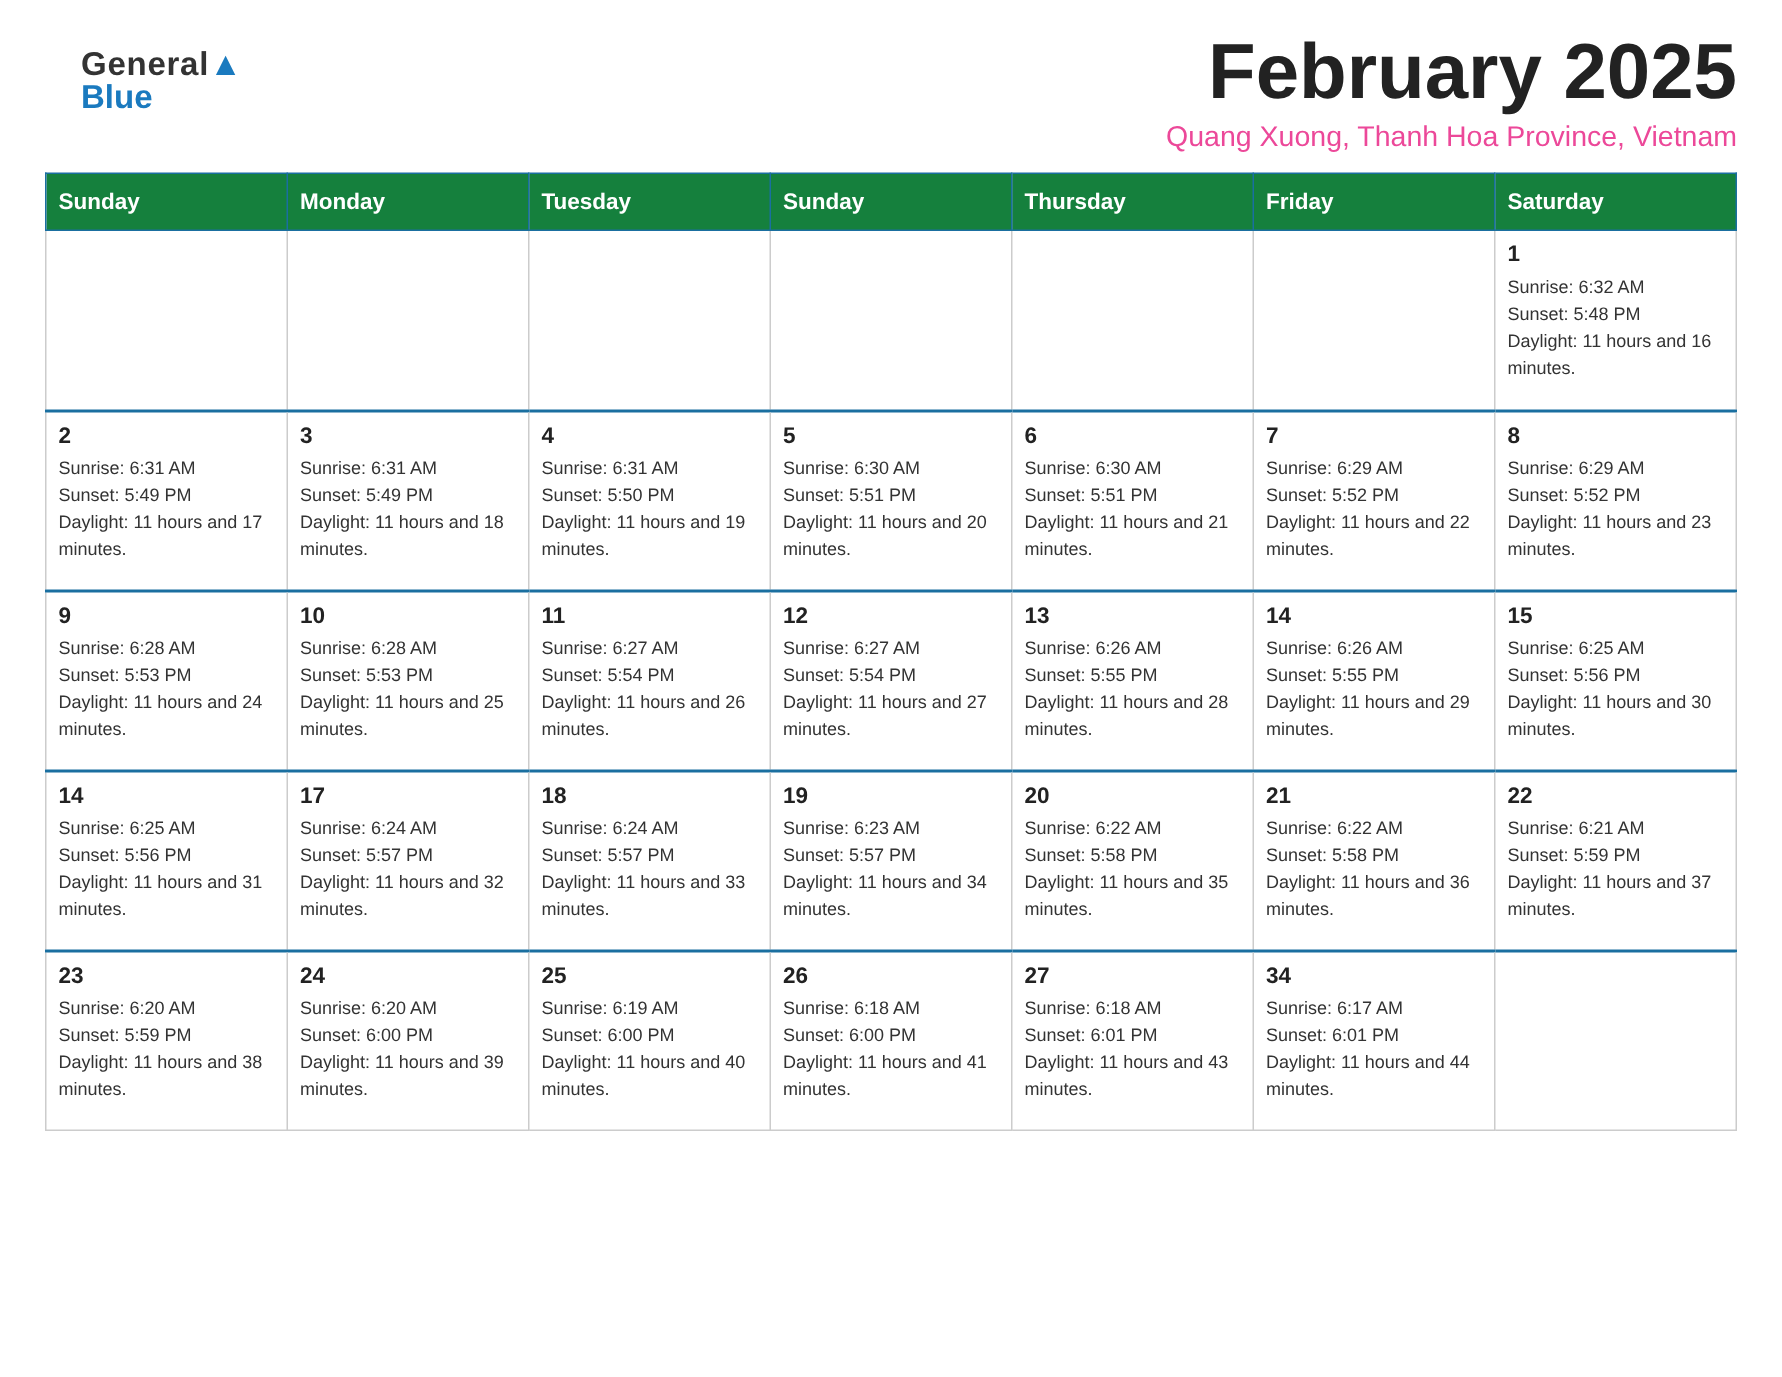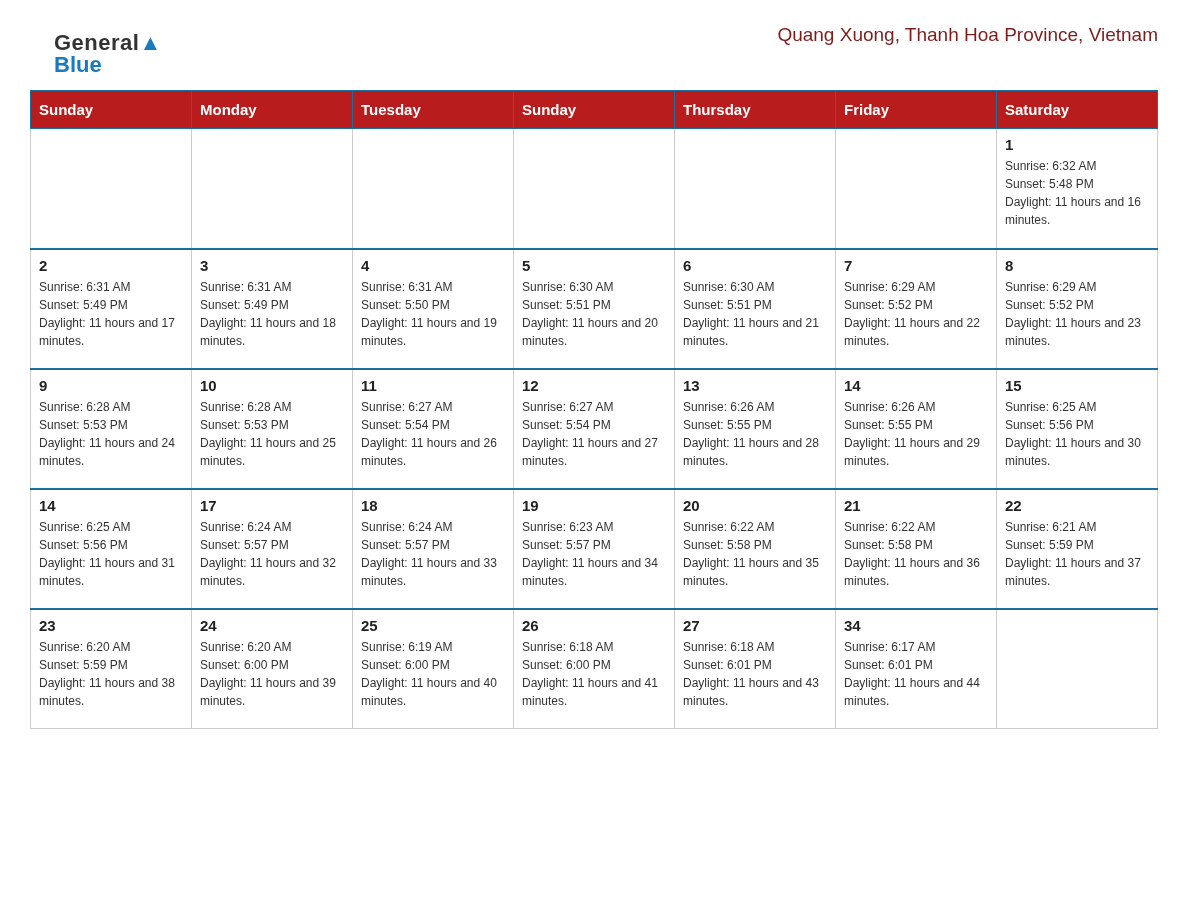--- a/index.html
+++ b/index.html
@@ -42,31 +42,31 @@
       text-align: right;
     }
     .calendar-title {
       font-size: 52px;
       font-weight: bold;
       color: #222;
       line-height: 1.1;
     }
     .calendar-subtitle {
       font-size: 19px;
-      color: #7f1d1d;
+      color: #ec4899;
       margin-top: 4px;
     }
     .calendar-table {
       width: 100%;
       border-collapse: collapse;
       margin-top: 12px;
       table-layout: fixed;
     }
     .calendar-table thead tr th {
-      background-color: #b91c1c;
+      background-color: #15803d;
       color: #fff;
       font-size: 15px;
       font-weight: bold;
       padding: 10px 8px;
       text-align: left;
       border: 1px solid #1a6fa0;
     }
     .calendar-table tbody tr td {
       vertical-align: top;
       border: 1px solid #ccc;
@@ -98,20 +98,21 @@
 <body>
 
 <div class="header-top">
   <div class="logo">
     <div>
       <span class="logo-general">General<span>▲</span></span>
     </div>
     <div class="logo-blue">Blue</div>
   </div>
   <div class="title-block">
+    <div class="calendar-title">February 2025</div>
     <div class="calendar-subtitle">Quang Xuong, Thanh Hoa Province, Vietnam</div>
   </div>
 </div>
 
 <table class="calendar-table">
   <thead>
     <tr>
     <th>Sunday</th>
         <th>Monday</th>
         <th>Tuesday</th>

